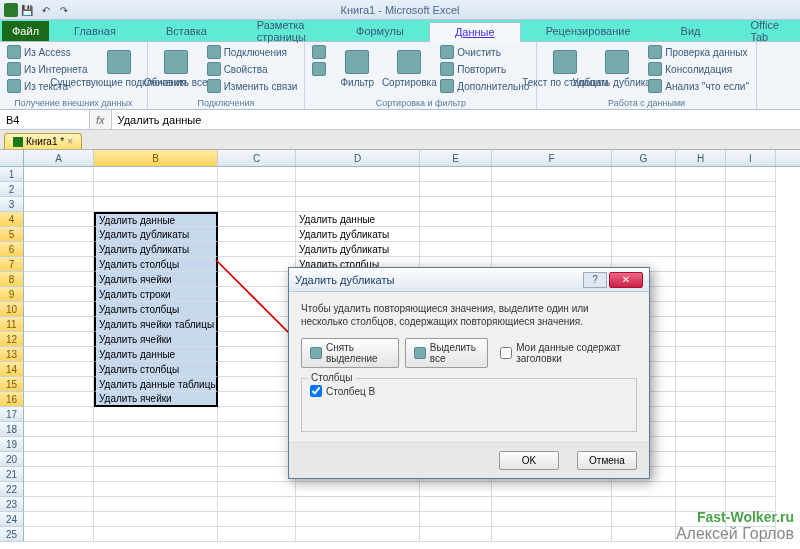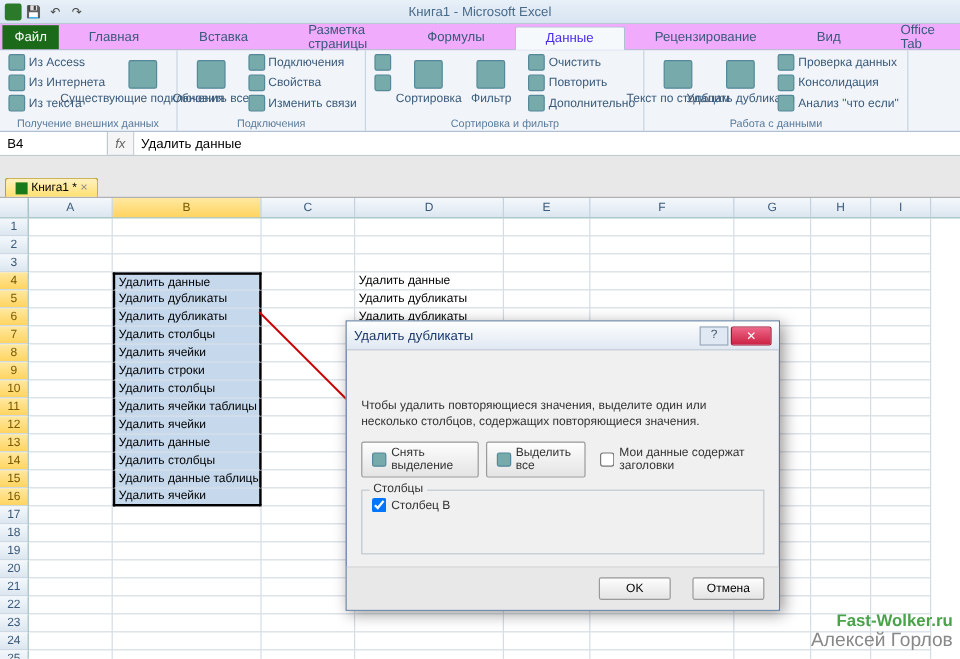--- a/index.html
+++ b/index.html
@@ -5,44 +5,44 @@
 * { box-sizing: border-box; margin: 0; padding: 0; font-family: "Segoe UI", Tahoma, sans-serif; }
 body { width: 800px; height: 549px; background: #fff; overflow: hidden; position: relative; font-size: 11px; }
 
 
 .titlebar { height: 20px; background: linear-gradient(#e8f0f8,#d8e5f2); display:flex; align-items:center; justify-content:center; color:#4a6a8a; font-size:11px; border-bottom:1px solid #b8c8d8; position:relative;}
 .qat { position:absolute; left:4px; top:2px; display:flex; gap:2px; align-items:center;}
 .qat-btn { width:16px; height:16px; display:flex; align-items:center; justify-content:center; font-size:10px; color:#444;}
 .excel-icon { width:14px;height:14px;background:#2a7a2a;border-radius:2px;}
 
 
-.tabs { height:22px; background:#f0abfc; display:flex; align-items:flex-end; padding-left:2px; border-bottom:1px solid #b0c0d0;}
+.tabs { height:22px; background:#5eead4; display:flex; align-items:flex-end; padding-left:2px; border-bottom:1px solid #b0c0d0;}
 .file-tab { background:#1a6a1a; color:#fff; padding:3px 10px; font-size:11px; height:20px; display:flex;align-items:center;}
 .tab { padding:3px 25px; font-size:11px; color:#3a5a7a; height:20px; display:flex;align-items:center; cursor:pointer;}
-.tab.active { background:#f5f9fc; border:1px solid #b0c0d0; border-bottom:1px solid #f5f9fc; border-radius:2px 2px 0 0; margin-bottom:-1px; color:#4a2aea;}
+.tab.active { background:#f5f9fc; border:1px solid #b0c0d0; border-bottom:1px solid #f5f9fc; border-radius:2px 2px 0 0; margin-bottom:-1px; color:#4a2aea;text-decoration:underline;}
 
 
 .ribbon { height:68px; background:#f1f5fa; border-bottom:1px solid #b0c0d0; display:flex; font-size:10px; color:#3a5a7a;}
 .group { border-right:1px solid #c8d4e2; padding:2px 4px 0 4px; display:flex; flex-direction:column; justify-content:space-between; position:relative;}
 .group-label { text-align:center; color:#5a7a9a; font-size:9px; padding-bottom:1px;}
 .group-content { display:flex; gap:4px; flex:1;}
 .btn-col { display:flex; flex-direction:column; gap:1px;}
 .rbtn { display:flex; align-items:center; gap:3px; padding:1px 3px; white-space:nowrap; font-size:10px; color:#3a5a7a;}
 .rbtn.big { flex-direction:column; justify-content:center; text-align:center; width:48px; height:50px; padding:2px;}
 .ico { width:14px;height:14px; background:#7aa; border:1px solid #589; border-radius:2px; flex-shrink:0;}
 .ico.big { width:24px;height:24px;}
 
 
 .fbar { height:20px; border-bottom:1px solid #c0c8d0; display:flex; align-items:flex-end; background:#f5f5f5;}
 .namebox { width:90px; border-right:1px solid #c0c8d0; padding:0 6px; font-size:11px; background:#fff; height:100%; display:flex;align-items:center;}
 .fx { padding:0 6px; font-style:italic; color:#666; border-right:1px solid #c0c8d0; height:100%; display:flex;align-items:center;}
 .finput { flex:1; padding:0 6px; background:#fff; height:100%; display:flex;align-items:center; font-size:11px;}
 
 
-.sheettabs { height:35px; background:#e8e8e8; display:flex; align-items:flex-end; padding-left:4px; border-bottom:1px solid #b0b0b0;}
+.sheettabs { height:20px; background:#e8e8e8; display:flex; align-items:flex-end; padding-left:4px; border-bottom:1px solid #b0b0b0;}
 .stab { background:linear-gradient(#fff2c0,#ffe070); border:1px solid #c0a030; border-bottom:none; padding:2px 8px; font-size:10px; border-radius:3px 3px 0 0; display:flex;align-items:center; gap:3px;}
 .stab .xl { width:10px;height:10px;background:#1a7a1a;}
 .stab .close { color:#888;}
 
 
 .grid-wrap { position:relative; height:399px; overflow:hidden; background:#fff;}
 .colhdrs { display:flex; height:17px; background:linear-gradient(#f4f8fc,#dce6f0); border-bottom:1px solid #9bb; position:sticky; top:0;}
 .rowhdr-spacer { width:24px; border-right:1px solid #9bb; background:linear-gradient(#f4f8fc,#dce6f0);}
 .ch { border-right:1px solid #c4d2e0; text-align:center; font-size:10px; color:#3a5a7a; display:flex;align-items:center;justify-content:center;}
 .ch.sel { background:linear-gradient(#ffe8a0,#ffd460); color:#7a5a00;}
@@ -60,21 +60,21 @@
 
 .cA{width:70px}.cB{width:124px}.cC{width:78px}.cD{width:124px}.cE{width:72px}.cF{width:120px}.cG{width:64px}.cH{width:50px}.cI{width:50px}
 
 
 .dialog { position:absolute; left:288px; top:267px; width:362px; background:#f0f0f0; border:1px solid #5a7aa0; box-shadow:3px 3px 12px rgba(0,0,0,.4); font-size:11px;}
 .dlg-title { background:linear-gradient(#fdfefe,#e0e8f2); height:24px; display:flex; align-items:center; padding:0 6px; justify-content:space-between; border-bottom:1px solid #c0cad6;}
 .dlg-title span{ color:#1a3a6a;}
 .dlg-btns { display:flex; gap:2px;}
 .dlg-help{width:24px;height:16px;background:#e0e8f4;border:1px solid #9ab;display:flex;align-items:center;justify-content:center;font-size:10px;color:#456;}
 .dlg-close{width:34px;height:16px;background:linear-gradient(#e68,#c24);border:1px solid #a13;display:flex;align-items:center;justify-content:center;color:#fff;font-size:10px;border-radius:2px;}
-.dlg-body { padding:10px 12px; color:#333;margin-top:30px;}
+.dlg-body { padding:10px 12px; color:#333;}
 .dlg-msg { font-size:10px; color:#333; margin-bottom:10px; line-height:1.3;}
 .dlg-row { display:flex; gap:6px; align-items:center; margin-bottom:10px;}
 .dlg-btn { background:linear-gradient(#fdfdfd,#e4e4e4); border:1px solid #9a9a9a; padding:3px 8px; font-size:10px; display:flex; align-items:center; gap:4px; border-radius:2px;}
 .chk { display:flex; align-items:center; gap:4px; font-size:10px;}
 .chk input{width:12px;height:12px;}
 .fieldset { border:1px solid #c0c8d0; padding:6px 8px 8px 8px; position:relative; margin-top:4px; min-height:54px;}
 .fieldset .legend{ position:absolute; top:-7px; left:6px; background:#f0f0f0; padding:0 3px; font-size:10px;}
 .dlg-footer { display:flex; justify-content:flex-end; gap:18px; padding:8px 12px; border-top:1px solid #d8d8d8; background:#e8e8e8;}
 .dlg-footer .dlg-btn{ min-width:60px; justify-content:center;}
 
@@ -156,25 +156,25 @@
       <div class="btn-col">
         <div class="rbtn">
             <span class="ico"></span>
           </div>
         <div class="rbtn">
             <span class="ico"></span>
           </div>
       </div>
       <div class="rbtn big">
           <span class="ico big"></span>
-          <span>Сортировка</span>
+          <span>Фильтр</span>
         </div>
       <div class="rbtn big">
           <span class="ico big"></span>
-          <span>Фильтр</span>
+          <span>Сортировка</span>
         </div>
       <div class="btn-col">
         <div class="rbtn">
             <span class="ico"></span>
             <span>Очистить</span>
           </div>
         <div class="rbtn">
             <span class="ico"></span>
             <span>Повторить</span>
           </div>

